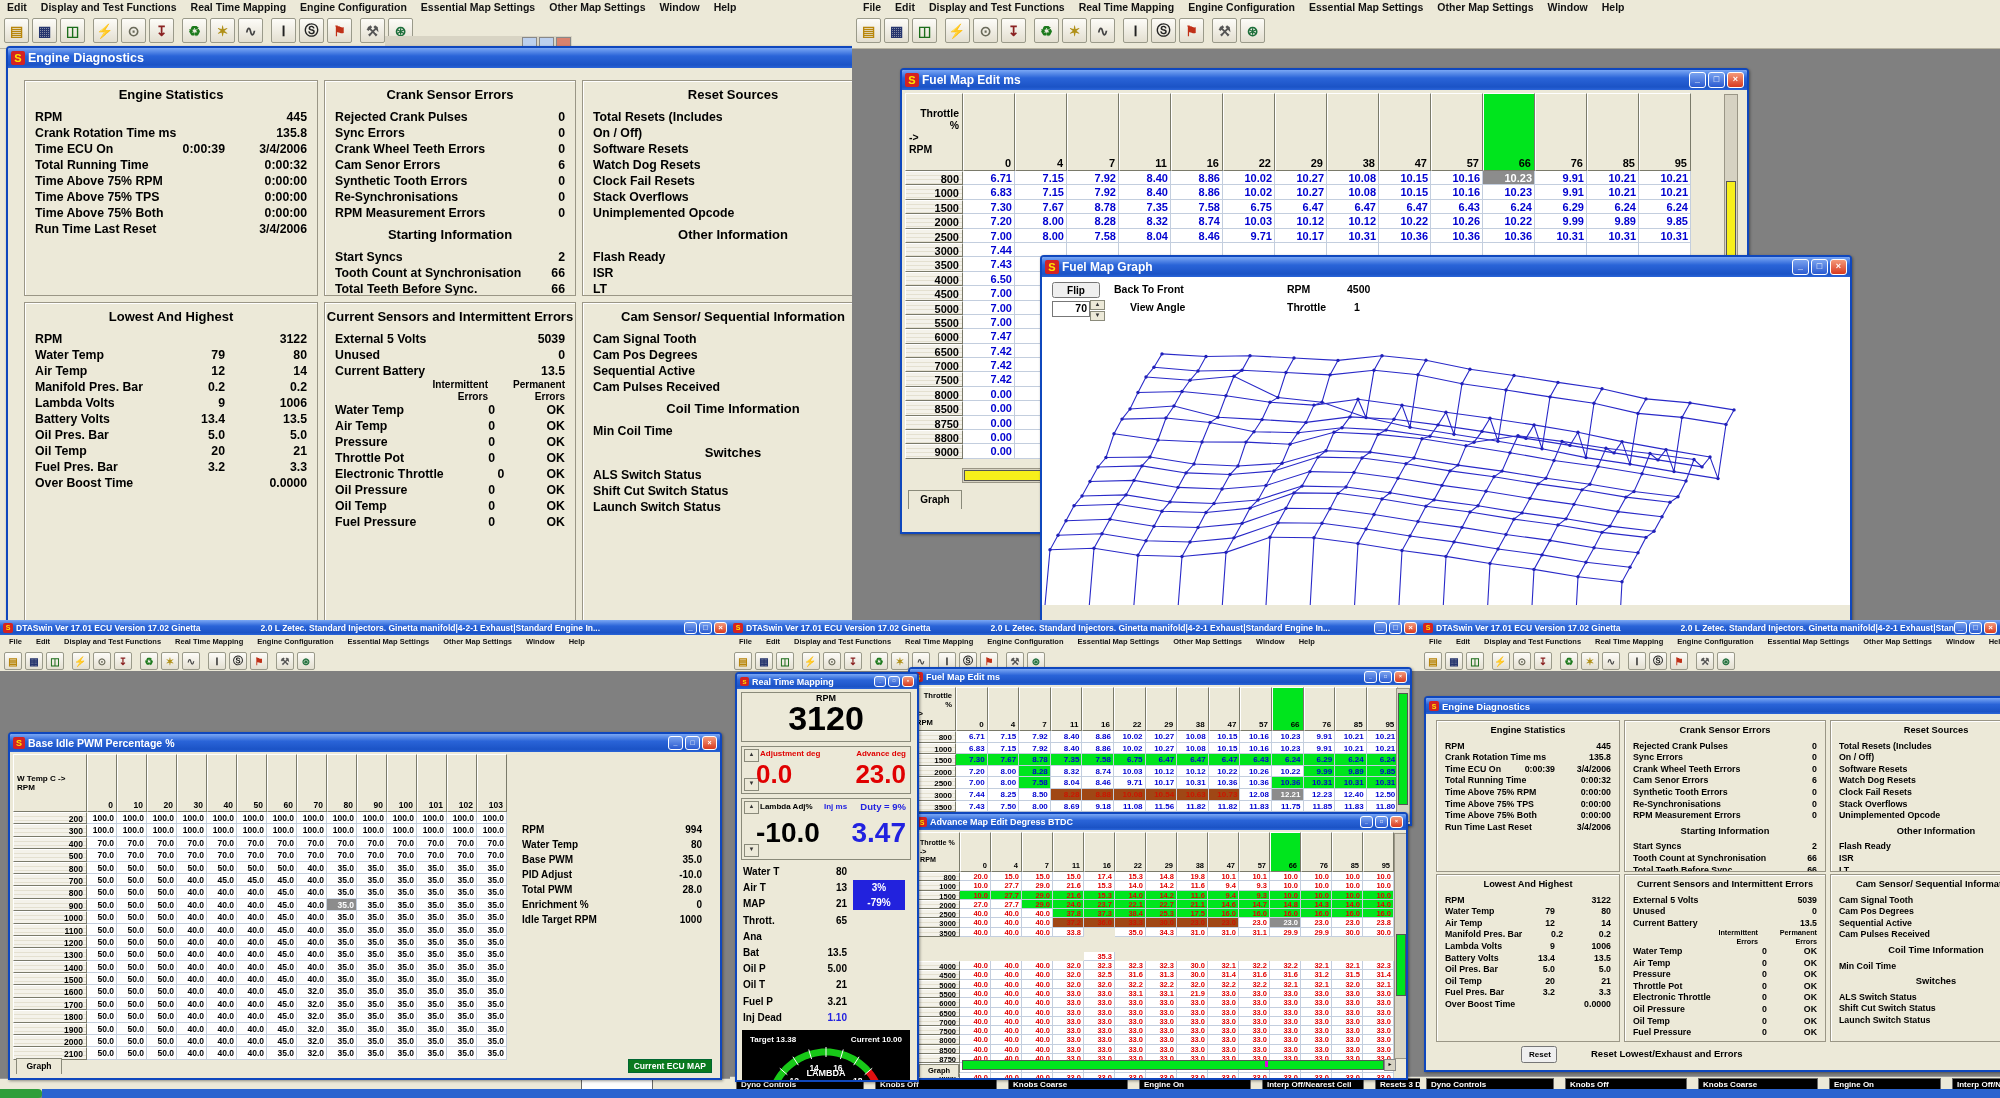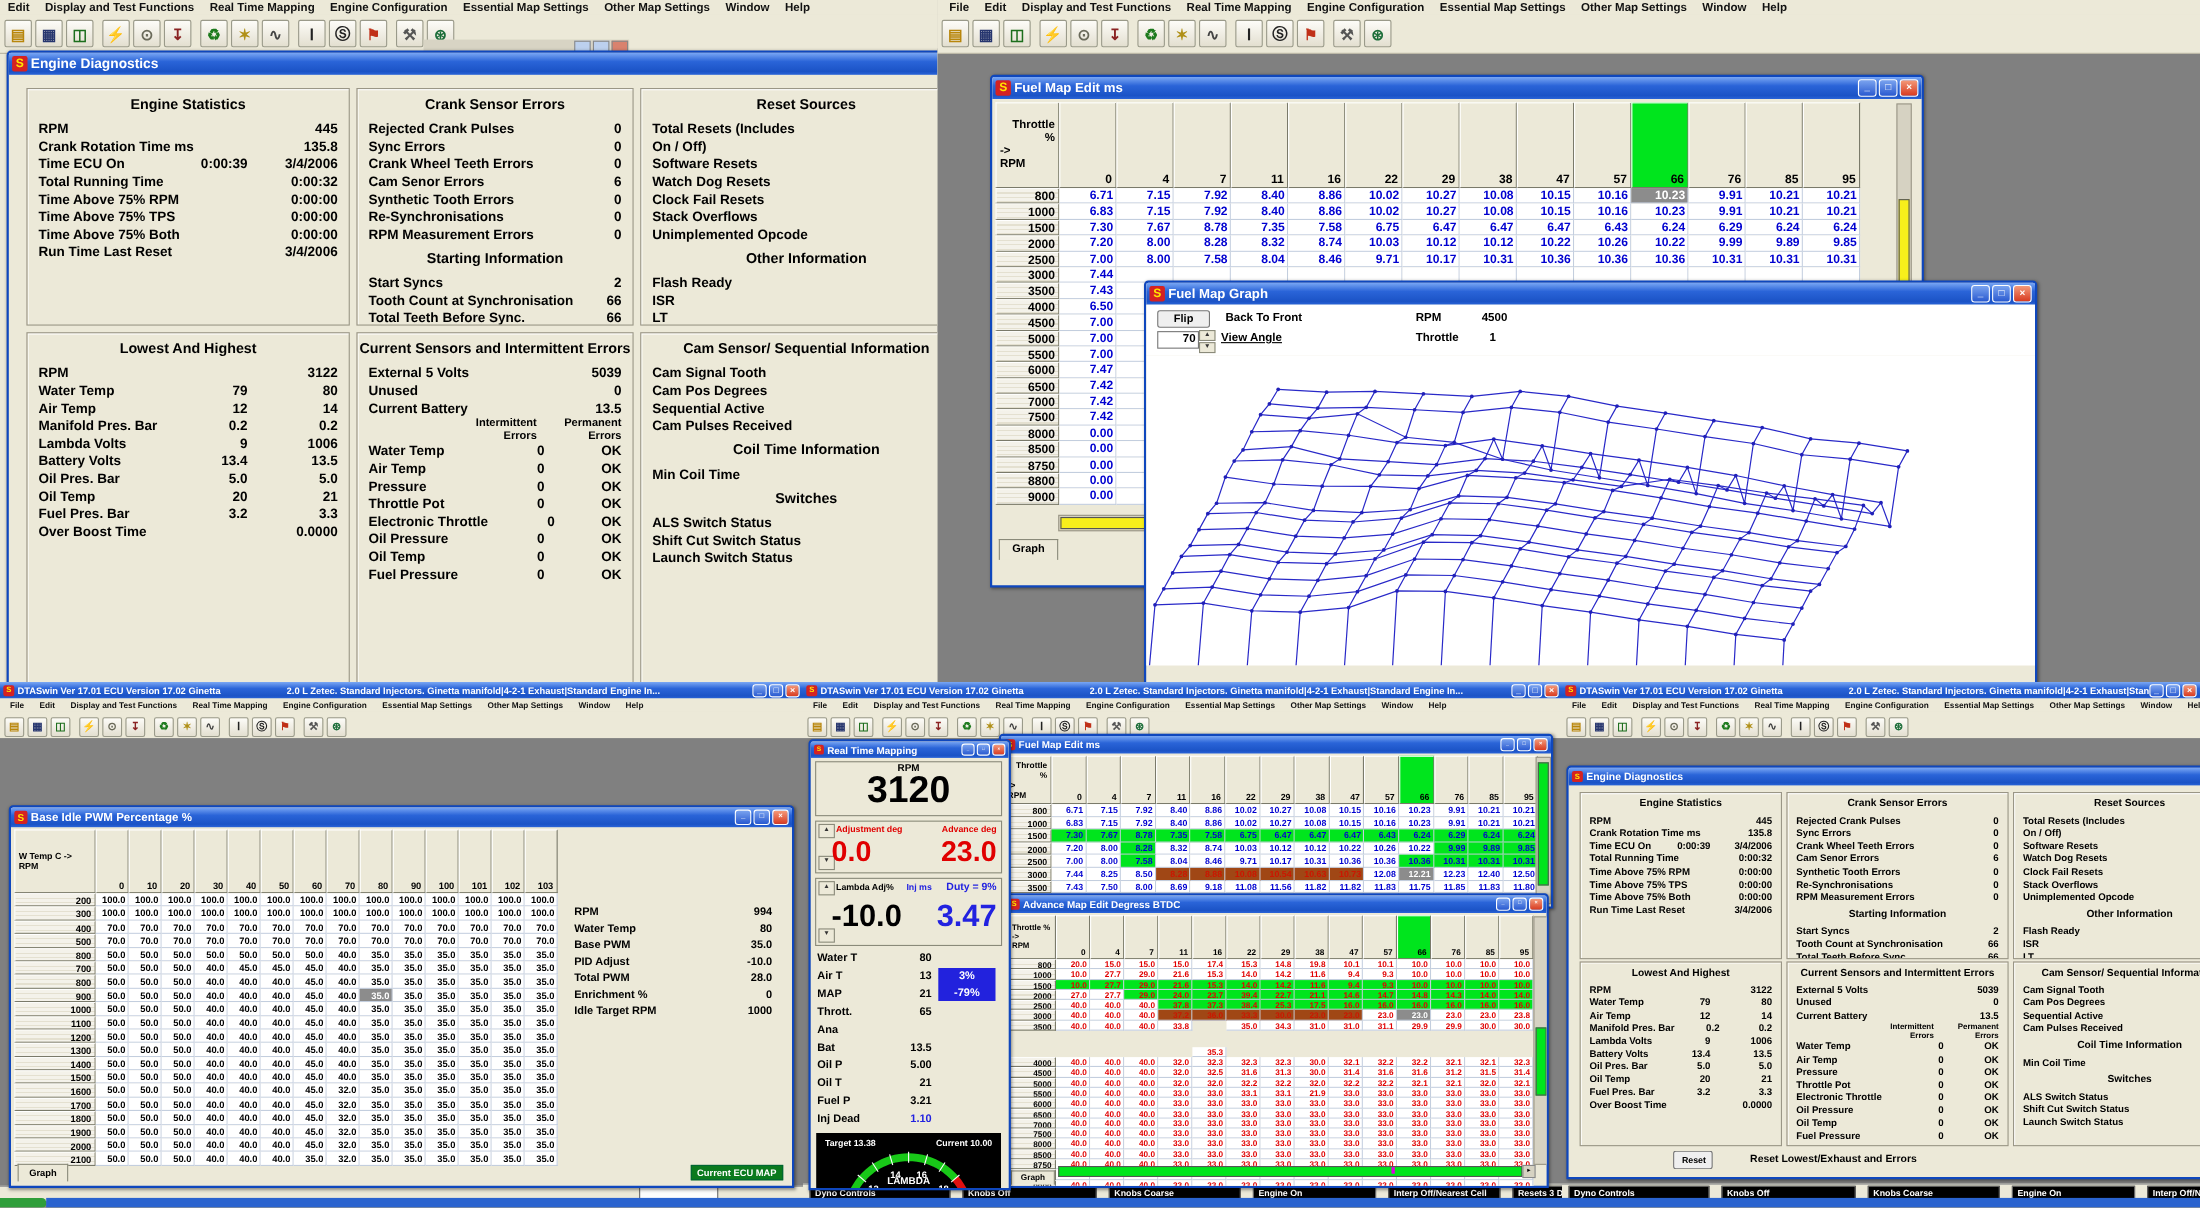--- a/index.html
+++ b/index.html
@@ -789,21 +789,21 @@
           <span>Fuel Map Graph</span>
           <div class="wbtns">
             <div class="wb" style="width: 15px; height: 14px; font-size: 9px; line-height: 13px;">_</div>
             <div class="wb" style="width: 15px; height: 14px; font-size: 9px; line-height: 13px;">□</div>
             <div class="wb close" style="width: 15px; height: 14px; font-size: 9px; line-height: 13px;">×</div>
           </div>
         </div>
         <div style="position: absolute; left: 0px; top: 20px; width: 100%; height: 46px; background: rgb(255, 255, 255); font-size: 10.5px; font-weight: bold;">
           <button style="position: absolute; left: 10px; top: 5px; width: 48px; height: 16px; font-size: 10px; font-weight: bold; font-family: inherit;">Flip</button>
           <span style="position: absolute; left: 72px; top: 6px;">Back To Front</span>
-          <span style="position: absolute; left: 68px; top: 24px; text-decoration: underline;">View Angle</span>
+          <span style="position: absolute; left: 88px; top: 24px;">View Angle</span>
           <div style="position: absolute; left: 10px; top: 24px; width: 34px; height: 14px; border: 1px solid rgb(119, 119, 119); background: rgb(255, 255, 255); text-align: right; padding-right: 2px;">70</div>
           <div class="spin" style="position: absolute; left: 48px; top: 23px;">
             <div class="spinb" style="height: 8px; line-height: 7px;">▲</div>
             <div class="spinb" style="height: 8px; line-height: 7px;">▼</div>
           </div>
           <span style="position: absolute; left: 245px; top: 6px;">RPM</span>
           <span style="position: absolute; left: 305px; top: 6px;">4500</span>
           <span style="position: absolute; left: 245px; top: 24px;">Throttle</span>
           <span style="position: absolute; left: 312px; top: 24px;">1</span>
         </div>
@@ -1887,21 +1887,21 @@
             <div class="mcell cgreen" style="width: 31px; height: 9.3px; line-height: 9.3px;">10.0</div>
             <div class="mcell cgreen" style="width: 31px; height: 9.3px; line-height: 9.3px;">10.0</div>
           </div>
           <div class="mrow">
             <div class="rlabel" style="width: 44px; height: 9.3px; line-height: 9.3px; color: rgb(0, 0, 0);">2000</div>
             <div class="mcell" style="width: 31px; height: 9.3px; line-height: 9.3px;">27.0</div>
             <div class="mcell" style="width: 31px; height: 9.3px; line-height: 9.3px;">27.7</div>
             <div class="mcell cgreen" style="width: 31px; height: 9.3px; line-height: 9.3px;">29.0</div>
             <div class="mcell cgreen" style="width: 31px; height: 9.3px; line-height: 9.3px;">24.0</div>
             <div class="mcell cgreen" style="width: 31px; height: 9.3px; line-height: 9.3px;">23.7</div>
-            <div class="mcell cgreen" style="width: 31px; height: 9.3px; line-height: 9.3px;">39.4</div>
+            <div class="mcell cgreen" style="width: 31px; height: 9.3px; line-height: 9.3px;">22.1</div>
             <div class="mcell cgreen" style="width: 31px; height: 9.3px; line-height: 9.3px;">22.7</div>
             <div class="mcell cgreen" style="width: 31px; height: 9.3px; line-height: 9.3px;">21.1</div>
             <div class="mcell cgreen" style="width: 31px; height: 9.3px; line-height: 9.3px;">14.6</div>
             <div class="mcell cgreen" style="width: 31px; height: 9.3px; line-height: 9.3px;">14.7</div>
             <div class="mcell cgreen" style="width: 31px; height: 9.3px; line-height: 9.3px;">14.8</div>
             <div class="mcell cgreen" style="width: 31px; height: 9.3px; line-height: 9.3px;">14.3</div>
             <div class="mcell cgreen" style="width: 31px; height: 9.3px; line-height: 9.3px;">14.0</div>
             <div class="mcell cgreen" style="width: 31px; height: 9.3px; line-height: 9.3px;">14.0</div>
           </div>
           <div class="mrow">

